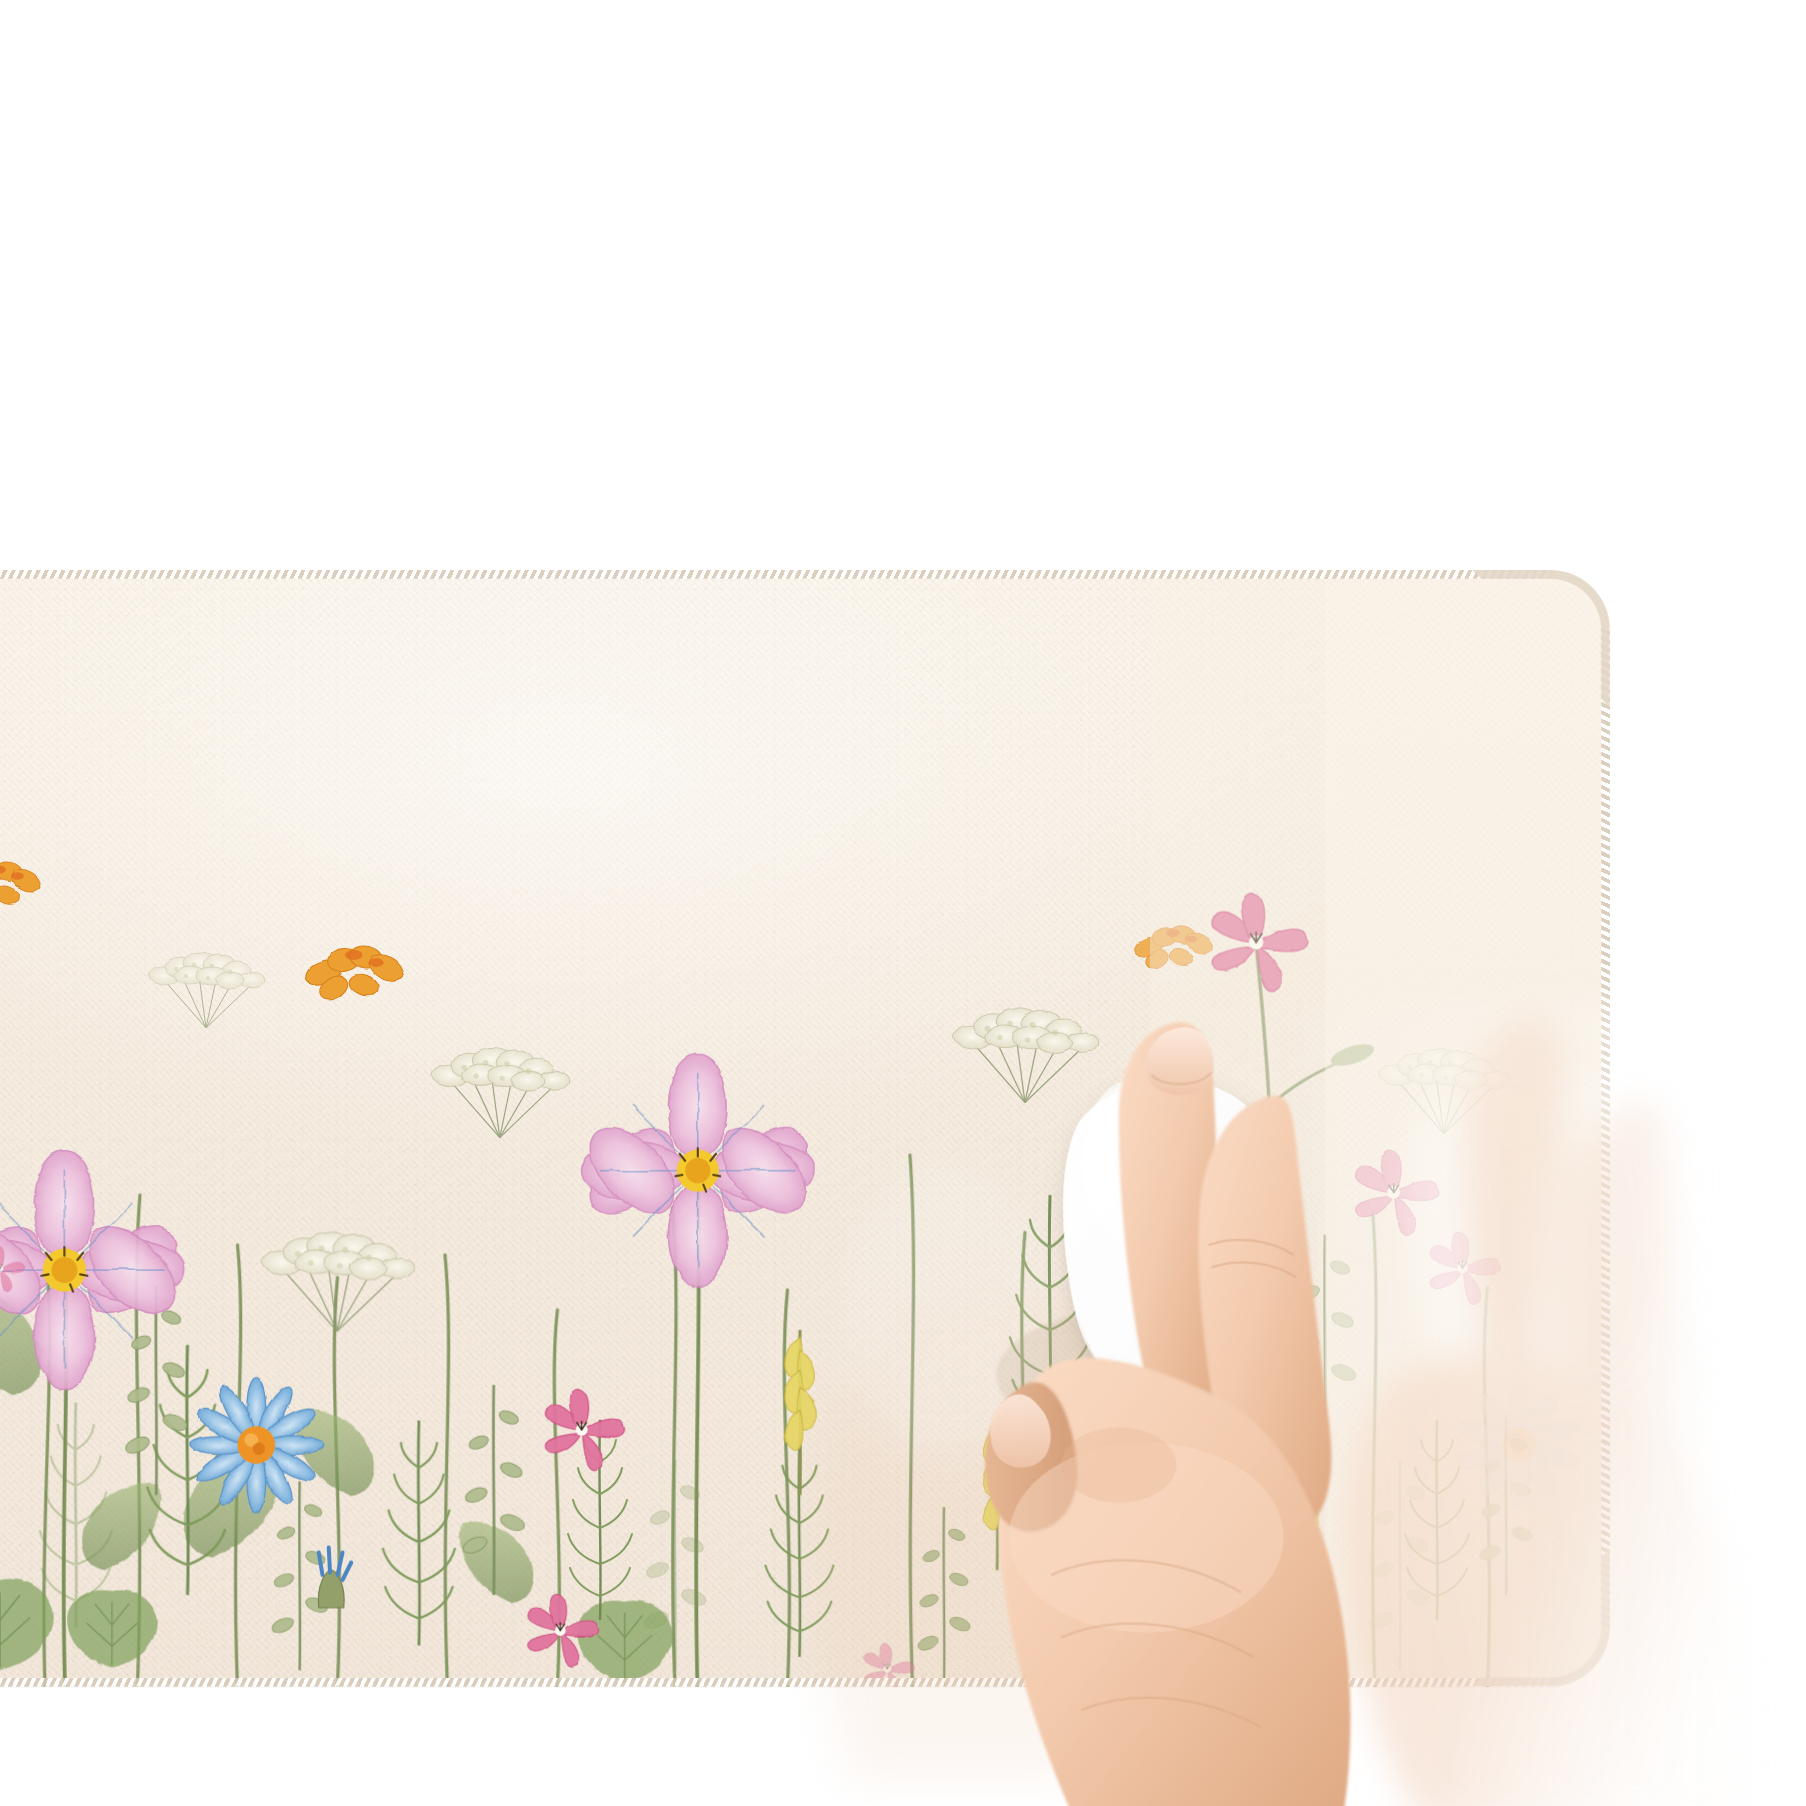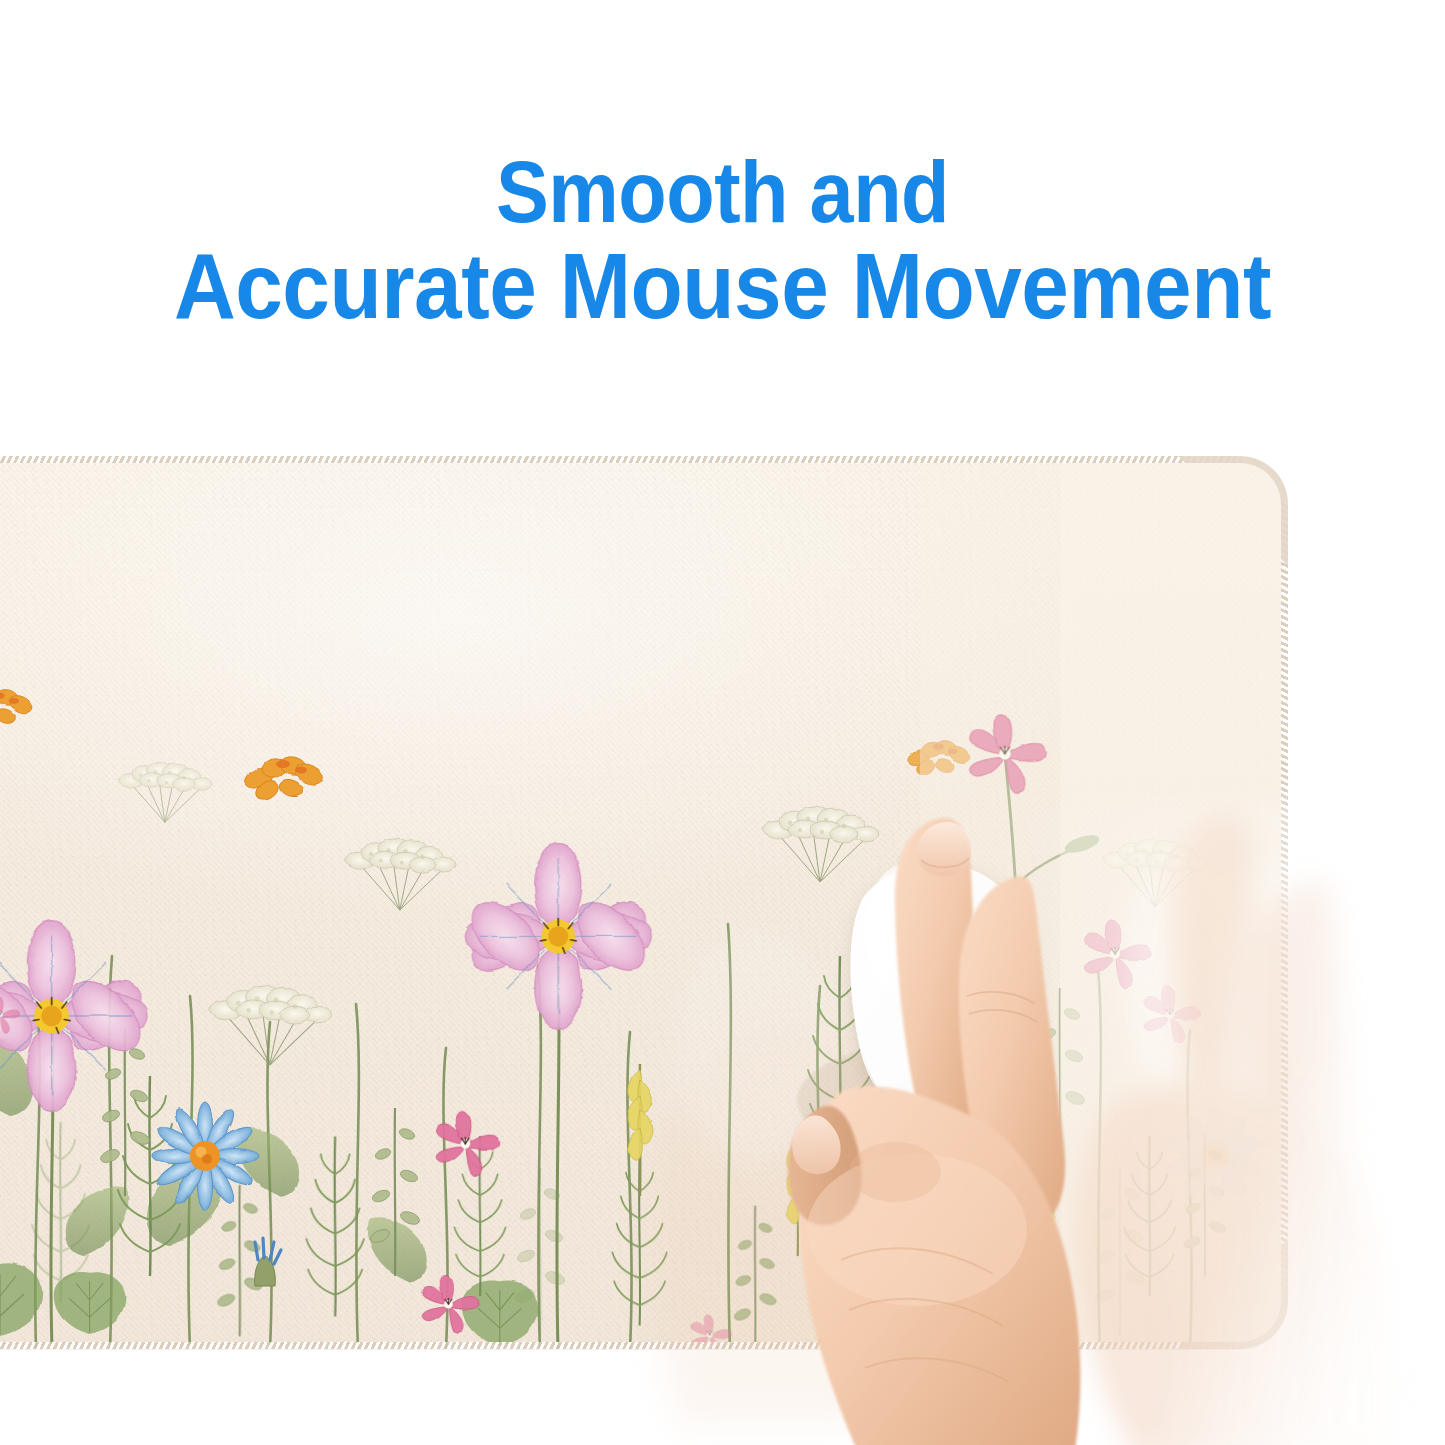--- a/index.html
+++ b/index.html
@@ -121,24 +121,20 @@
   }
   #hand-real svg,#hand-ghost svg,#hand-ghost2 svg{width:100%;height:100%;display:block;overflow:visible;}
 
   .sr-only{position:absolute;width:1px;height:1px;overflow:hidden;clip:rect(0 0 0 0);white-space:nowrap;}
 </style>
 </head>
 <body>
 
 <div id="stage" style="background: rgb(255, 255, 255);">
 
-  <div id="headline">
-    <span class="hl hl1" style="color: rgb(23, 135, 232);">Smooth and</span>
-    <span class="hl hl2" style="color: rgb(23, 135, 232);">Accurate Mouse Movement</span>
-  </div>
 
   <div id="pad-wrap">
     <div id="pad" style="background-color: rgb(246, 237, 223);">
 
       <div class="pad-base"></div>
       <div class="pad-weave"></div>
       <div class="pad-grain"></div>
       <div class="pad-sheen"></div>
 
       <div id="art">

